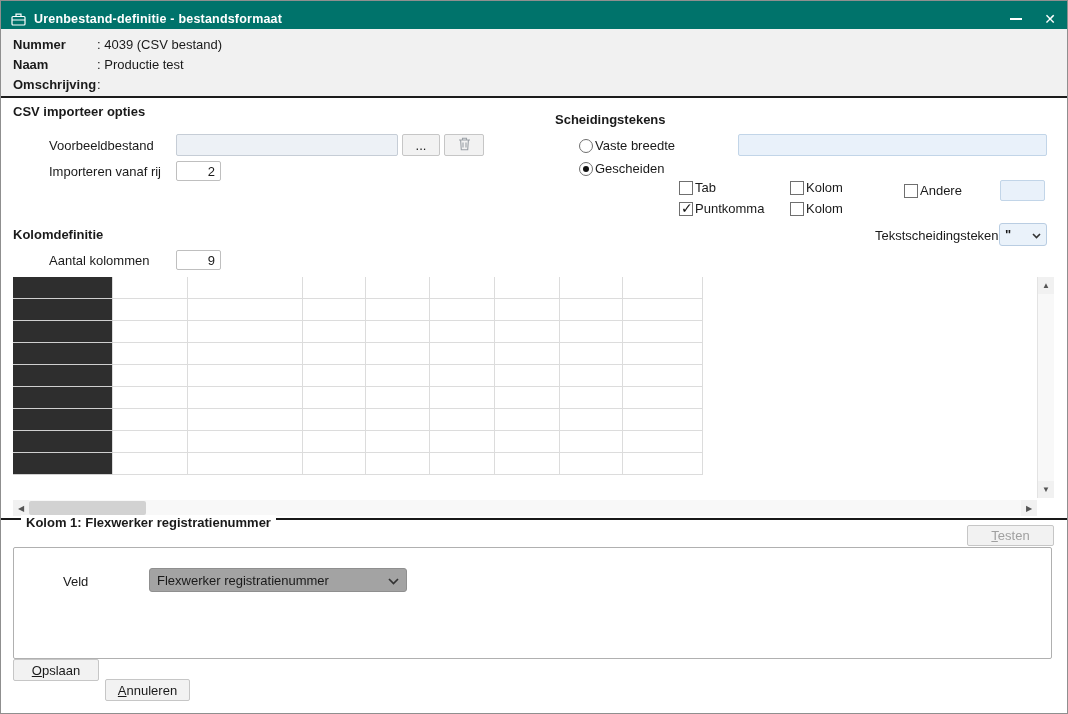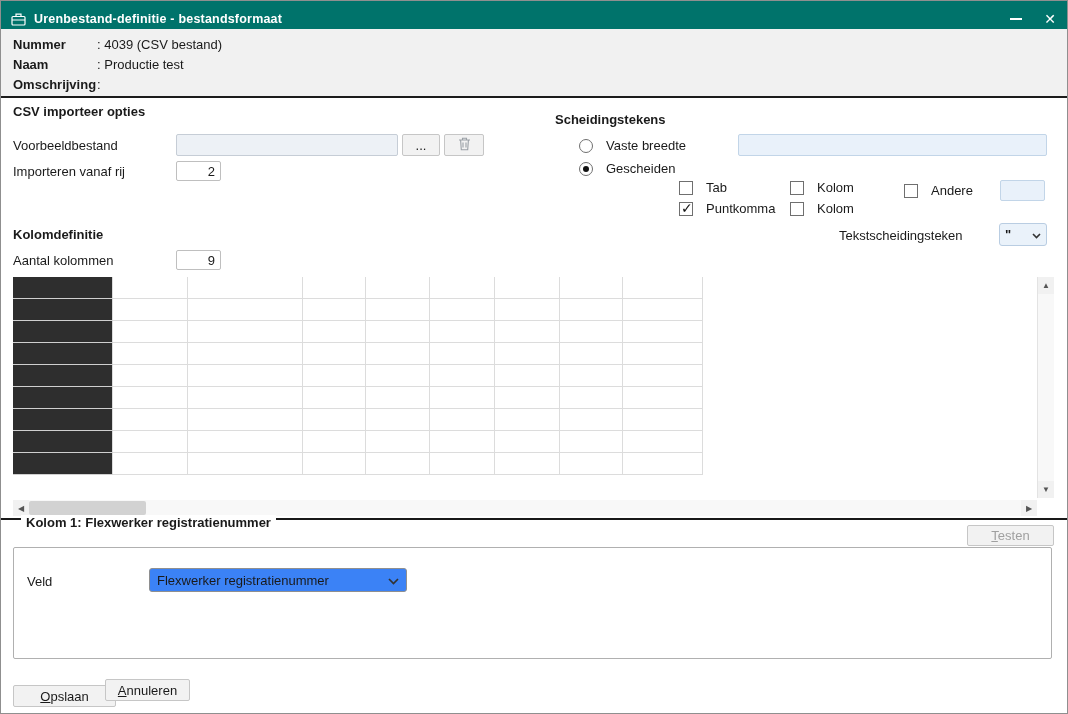--- a/index.html
+++ b/index.html
@@ -22,40 +22,40 @@
   .close-x { font-size:14px; font-weight:bold; color:#fff; line-height:1; }
   
   .hdr {
     position:absolute; left:0; top:28px; right:0; height:69px;
     background:#f1f1f1; border-bottom:2px solid #1c1c1c; padding:6px 12px 0 12px;
   }
   .hdr-row { display:flex; line-height:20px; }
   .hdr-row .lab { width:84px; font-weight:bold; }
   
   .heading { position:absolute; font-weight:bold; }
-  .lbl { position:absolute; white-space:nowrap; }
+  .lbl { position:absolute; white-space:nowrap;margin-left:36px; }
   .inp {
     position:absolute; border:1px solid #c6cdd6; background:#edf1f6; border-radius:2px;
     font-family:inherit; font-size:13px; padding:0 5px; color:#1a1a1a;
   }
   .inp.blue { background:#e9f1fa; border-color:#c2d5e8; }
   .inp.num { background:#fff; border-color:#bfbfbf; text-align:right; }
   .btn {
     position:absolute; background:#f2f2f2; border:1px solid #c6c6c6; border-radius:2px;
     font-family:inherit; font-size:13px; color:#1a1a1a; display:flex; align-items:center; justify-content:center;
   }
   .btn.disabled { color:#a0a0a0; }
   .u { text-decoration:underline; }
-  .check, .radio { position:absolute; display:flex; align-items:center; gap:13px; }
+  .check, .radio { position:absolute; display:flex; align-items:center; gap:2px; }
   .box { width:14px; height:14px; border:1px solid #6f6f6f; background:#fff; position:relative; flex:0 0 auto; }
   .checked .box::after { content:"✓"; position:absolute; left:1px; top:-3px; font-size:14px; font-weight:bold; color:#111; }
   .circ { width:14px; height:14px; border:1px solid #6f6f6f; border-radius:50%; background:#fff; position:relative; flex:0 0 auto; }
   .selected .circ::after { content:""; position:absolute; left:3px; top:3px; width:6px; height:6px; border-radius:50%; background:#111; }
   .dropdown {
-    position:absolute; border:1px solid #8f8f8f; border-radius:3px; background:#3b82f6;
+    position:absolute; border:1px solid #8f8f8f; border-radius:3px; background:#a3a3a3;
     display:flex; align-items:center; justify-content:space-between; padding:0 7px;
   }
   .dropdown.small { background:#eaf2fa; border-color:#b9cde2; padding:0 5px; }
   .dd-value { white-space:nowrap; overflow:hidden; }
   
   .grid-wrap { position:absolute; left:12px; top:276px; width:1041px; height:221px; display:flex; background:#fff; }
   .grid-main { flex:1; overflow:hidden; display:flex; flex-direction:column; }
   .grid-header { display:flex; height:21px; }
   .gh {
     flex:0 0 auto; height:21px; padding:2px 4px; font-size:12.5px; line-height:16px; white-space:nowrap; overflow:hidden;
@@ -312,20 +312,20 @@
   <span class="lbl" style="left:26px; top:573px">Veld</span>
   <div class="dropdown" style="left:148px; top:567px; width:258px; height:24px">
     <span class="dd-value">Flexwerker registratienummer</span>
     <span>
       <svg width="11" height="7" viewBox="0 0 11 7">
           <path d="M1 1l4.5 4.5L10 1" fill="none" stroke="#333" stroke-width="1.7"></path>
         </svg>
     </span>
   </div>
 
-  <button class="btn footer-btn" style="left:12px; top:684px; width:103px">
+  <button class="btn footer-btn" style="left:12px; top:658px; width:86px">
     <span><span class="u">O</span><span>pslaan</span></span>
   </button>
   <button class="btn footer-btn" style="left:104px; top:678px; width:85px">
     <span><span class="u">A</span><span>nnuleren</span></span>
   </button>
 
 </div>
 
 </body></html>

